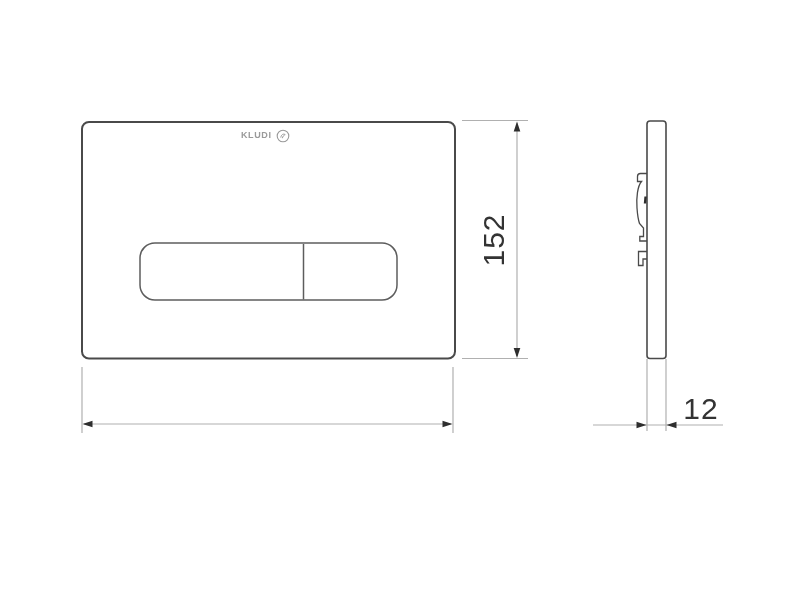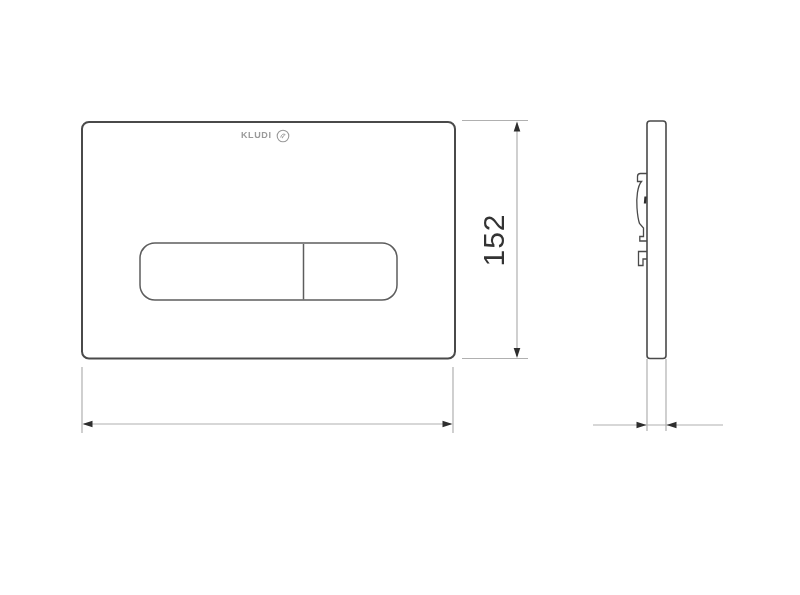--- a/index.html
+++ b/index.html
@@ -88,14 +88,15 @@
 
   <div class="logo-row">
     <span class="logo-text">KLUDI</span>
     <svg class="logo-icon" width="14" height="14" viewBox="0 0 14 14">
       <circle cx="7" cy="7" r="5.8" fill="none" stroke="#9a9a9a" stroke-width="1.1"></circle>
       <path d="M 4.8 8.6 C 5.2 5.6 7.2 4.4 9.2 5.6 C 7.8 6.2 6.6 7.4 6.4 9.2" fill="none" stroke="#9a9a9a" stroke-width="1"></path>
     </svg>
   </div>
 
   <div class="dim-label dim-label-vertical" style="left:434px;top:225px;width:120px;height:30px;">152</div>
+  <div class="dim-label" style="left:666px;top:394px;width:70px;">12</div>
 
 </div>
 
 </body></html>

